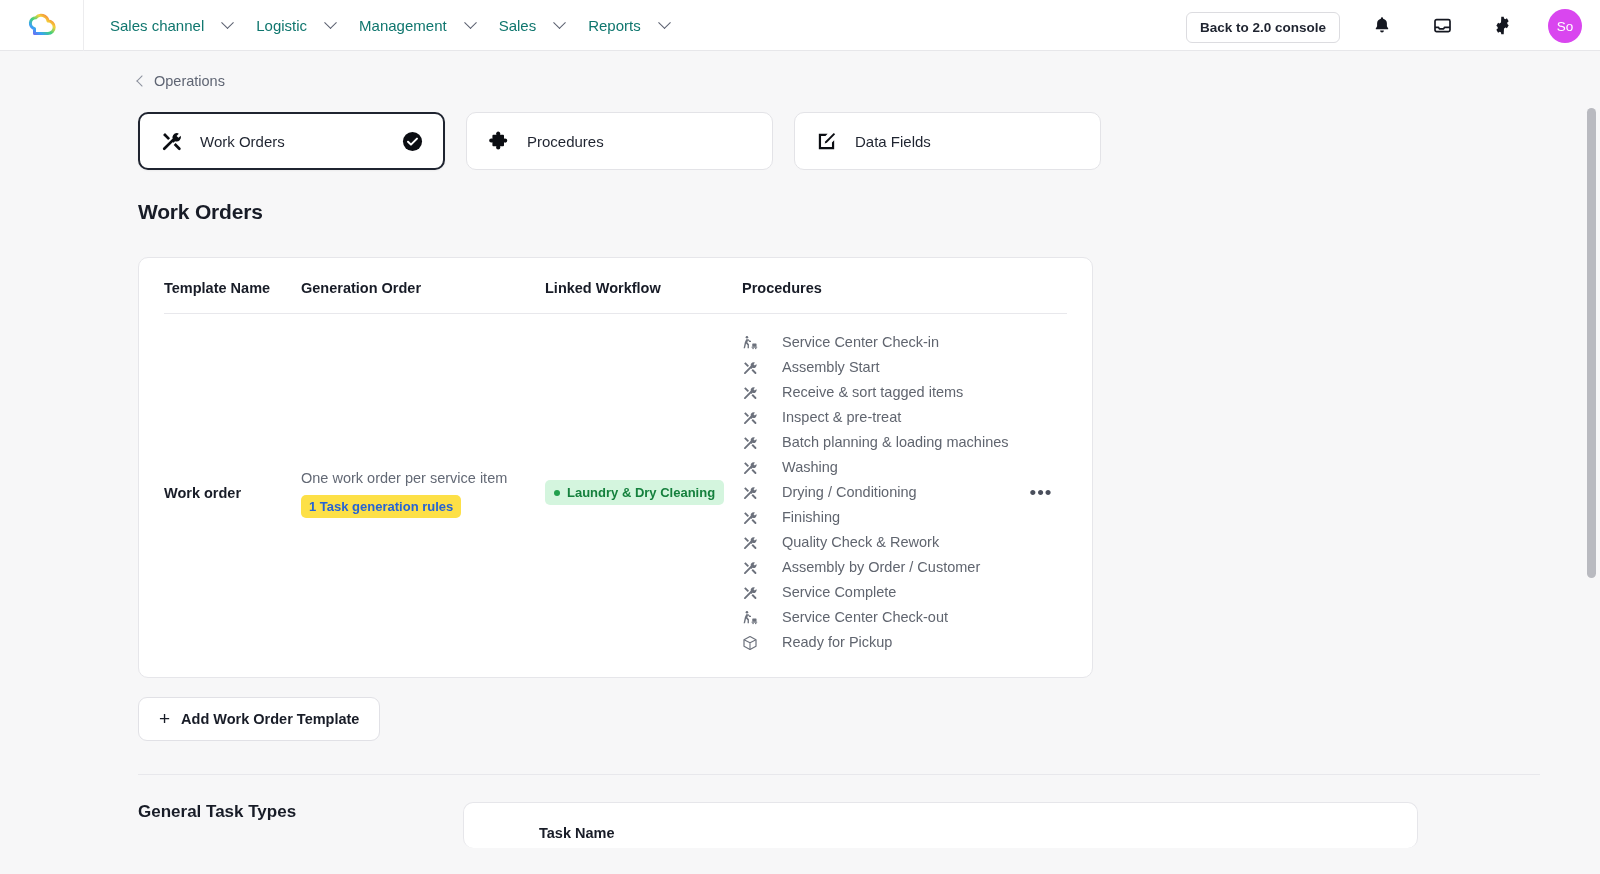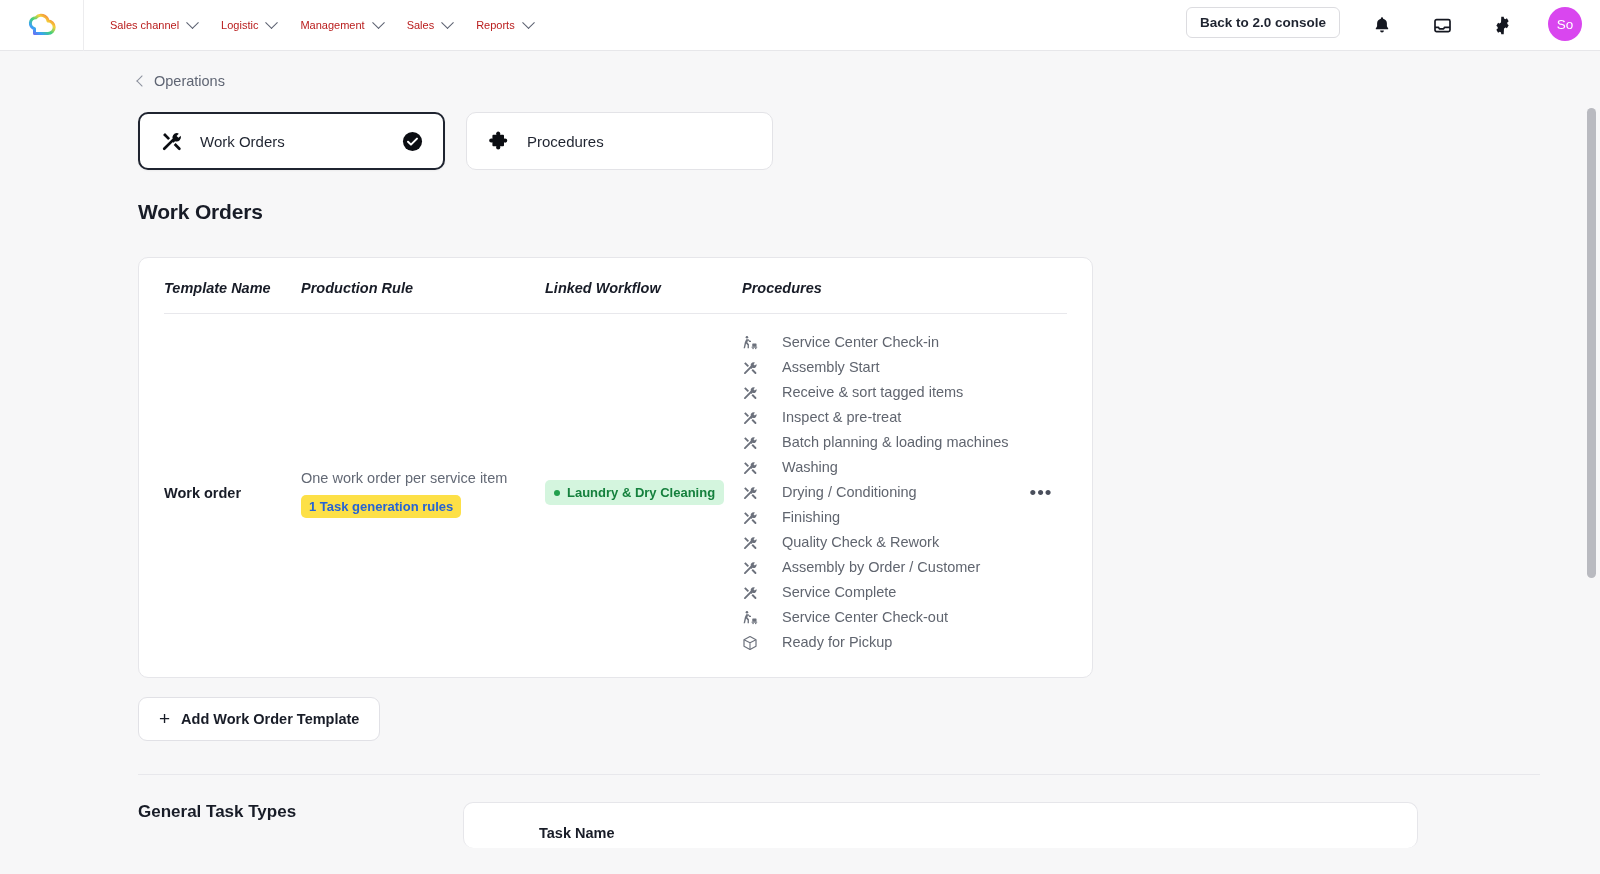--- a/index.html
+++ b/index.html
@@ -22,34 +22,34 @@
   }
   .logo-cell {
     width: 84px; height: 51px;
     display: flex; align-items: center; justify-content: center;
     border-right: 1px solid #ececee;
   }
   .cloud-logo { width: 34px; height: 26px; position: relative; }
 
   .nav-items { display: flex; align-items: center; padding-left: 16px; gap: 4px; }
   .nav-item {
-    display: flex; align-items: center; gap: 9px;
-    font-size: 11px; color: #b91c1c;
+    display: flex; align-items: center; gap: 19px;
+    font-size: 15px; color: #0f766e;
     padding: 7px 10px; border-radius: 6px; cursor: pointer;
     white-space: nowrap;
   }
   .caret {
     width: 9px; height: 9px;
     border-right: 1.7px solid #5b6070;
     border-bottom: 1.7px solid #5b6070;
     transform: rotate(45deg) translate(-2px,-2px);
   }
 
   .topbar-right {
-    margin-left: auto; display: flex; align-items: flex-start;
+    margin-left: auto; display: flex; align-items: flex-end;
     gap: 24px; padding-right: 18px;
   }
   .console-btn {
     border: 1px solid #dcdce0; background: #fff;
     border-radius: 6px; padding: 7px 13px;
     font-size: 13.5px; font-weight: bold; color: #1f2430;
     cursor: pointer; white-space: nowrap;
   }
   .icon-btn {
     width: 36px; height: 36px; border-radius: 8px;
@@ -117,21 +117,21 @@
 
   .right-col { flex: 1; max-width: 955px; }
 
   .table-card {
     background: #fff; border: 1px solid #e6e6ea; border-radius: 10px;
     padding: 22px 25px 10px 25px;
   }
   table.wo { width: 100%; border-collapse: collapse; table-layout: fixed; }
   table.wo th {
     text-align: left; font-size: 14.5px; font-weight: bold; color: #181c27;
-    padding-bottom: 17px; border-bottom: 1px solid #e8e8ec; font-style: italic;
+    padding-bottom: 17px; border-bottom: 1px solid #e8e8ec;
   }
   .col-name { width: 137px; }
   .col-rule { width: 244px; }
   .col-flow { width: 197px; }
   .col-proc { width: auto; }
   .col-menu { width: 52px; }
 
   table.wo td { vertical-align: middle; padding-top: 16px; padding-bottom: 12px; }
   .cell-name { font-size: 14.5px; font-weight: bold; color: #181c27; }
   .rule-text { font-size: 14.5px; color: #636975; line-height: 20px; }
@@ -298,40 +298,49 @@
 
       <div class="tab-card tab-proc">
         <span class="tc-icon">
           <svg width="23" height="23" viewBox="0 0 24 24">
             <path d="M10.1 2.3a2.2 2.2 0 0 1 3.8 1.5c0 .45-.13.85-.35 1.2h3.2a1 1 0 0 1 1 1v3.2c.35-.22.75-.35 1.2-.35a2.2 2.2 0 1 1 0 4.4c-.45 0-.85-.13-1.2-.35V16a1 1 0 0 1-1 1h-3.2c.22.35.35.75.35 1.2a2.2 2.2 0 1 1-4.4 0c0-.45.13-.85.35-1.2H6.65a1 1 0 0 1-1-1v-3.2c-.35.22-.75.35-1.2.35a2.2 2.2 0 1 1 0-4.4c.45 0 .85.13 1.2.35V6a1 1 0 0 1 1-1h3.2A2.15 2.15 0 0 1 10.1 2.3Z" fill="#0b0d12"></path>
           </svg>
         </span>
         <span class="tc-label">Procedures</span>
       </div>
 
+      <div class="tab-card tab-data">
+        <span class="tc-icon">
+          <svg width="23" height="23" viewBox="0 0 24 24">
+            <path d="M4 4h9.2l-2.3 2.3H6.3v11.4h11.4v-4.6L20 10.8V20H4Z" fill="#0b0d12"></path>
+            <path d="M19.6 3.1 21 4.5 12.3 13.2l-2.2.8.8-2.2Z" fill="#0b0d12"></path>
+          </svg>
+        </span>
+        <span class="tc-label">Data Fields</span>
+      </div>
     </div>
 
     <div class="section-title">Work Orders</div>
 
     <div class="two-col">
 
       <div class="right-col">
         <div class="table-card">
           <table class="wo">
             <colgroup>
               <col class="col-name">
                 <col class="col-rule">
                 <col class="col-flow">
                 <col class="col-proc">
                 <col class="col-menu">
             </colgroup>
             <thead>
               <tr>
                 <th>Template Name</th>
-                <th>Production Rule</th>
+                <th>Generation Order</th>
                 <th>Linked Workflow</th>
                 <th>Procedures</th>
                 <th></th>
               </tr>
             </thead>
             <tbody>
               <tr>
                 <td class="cell-name">Work order</td>
                 <td>
                   <div class="rule-text">One work order per service item</div>

